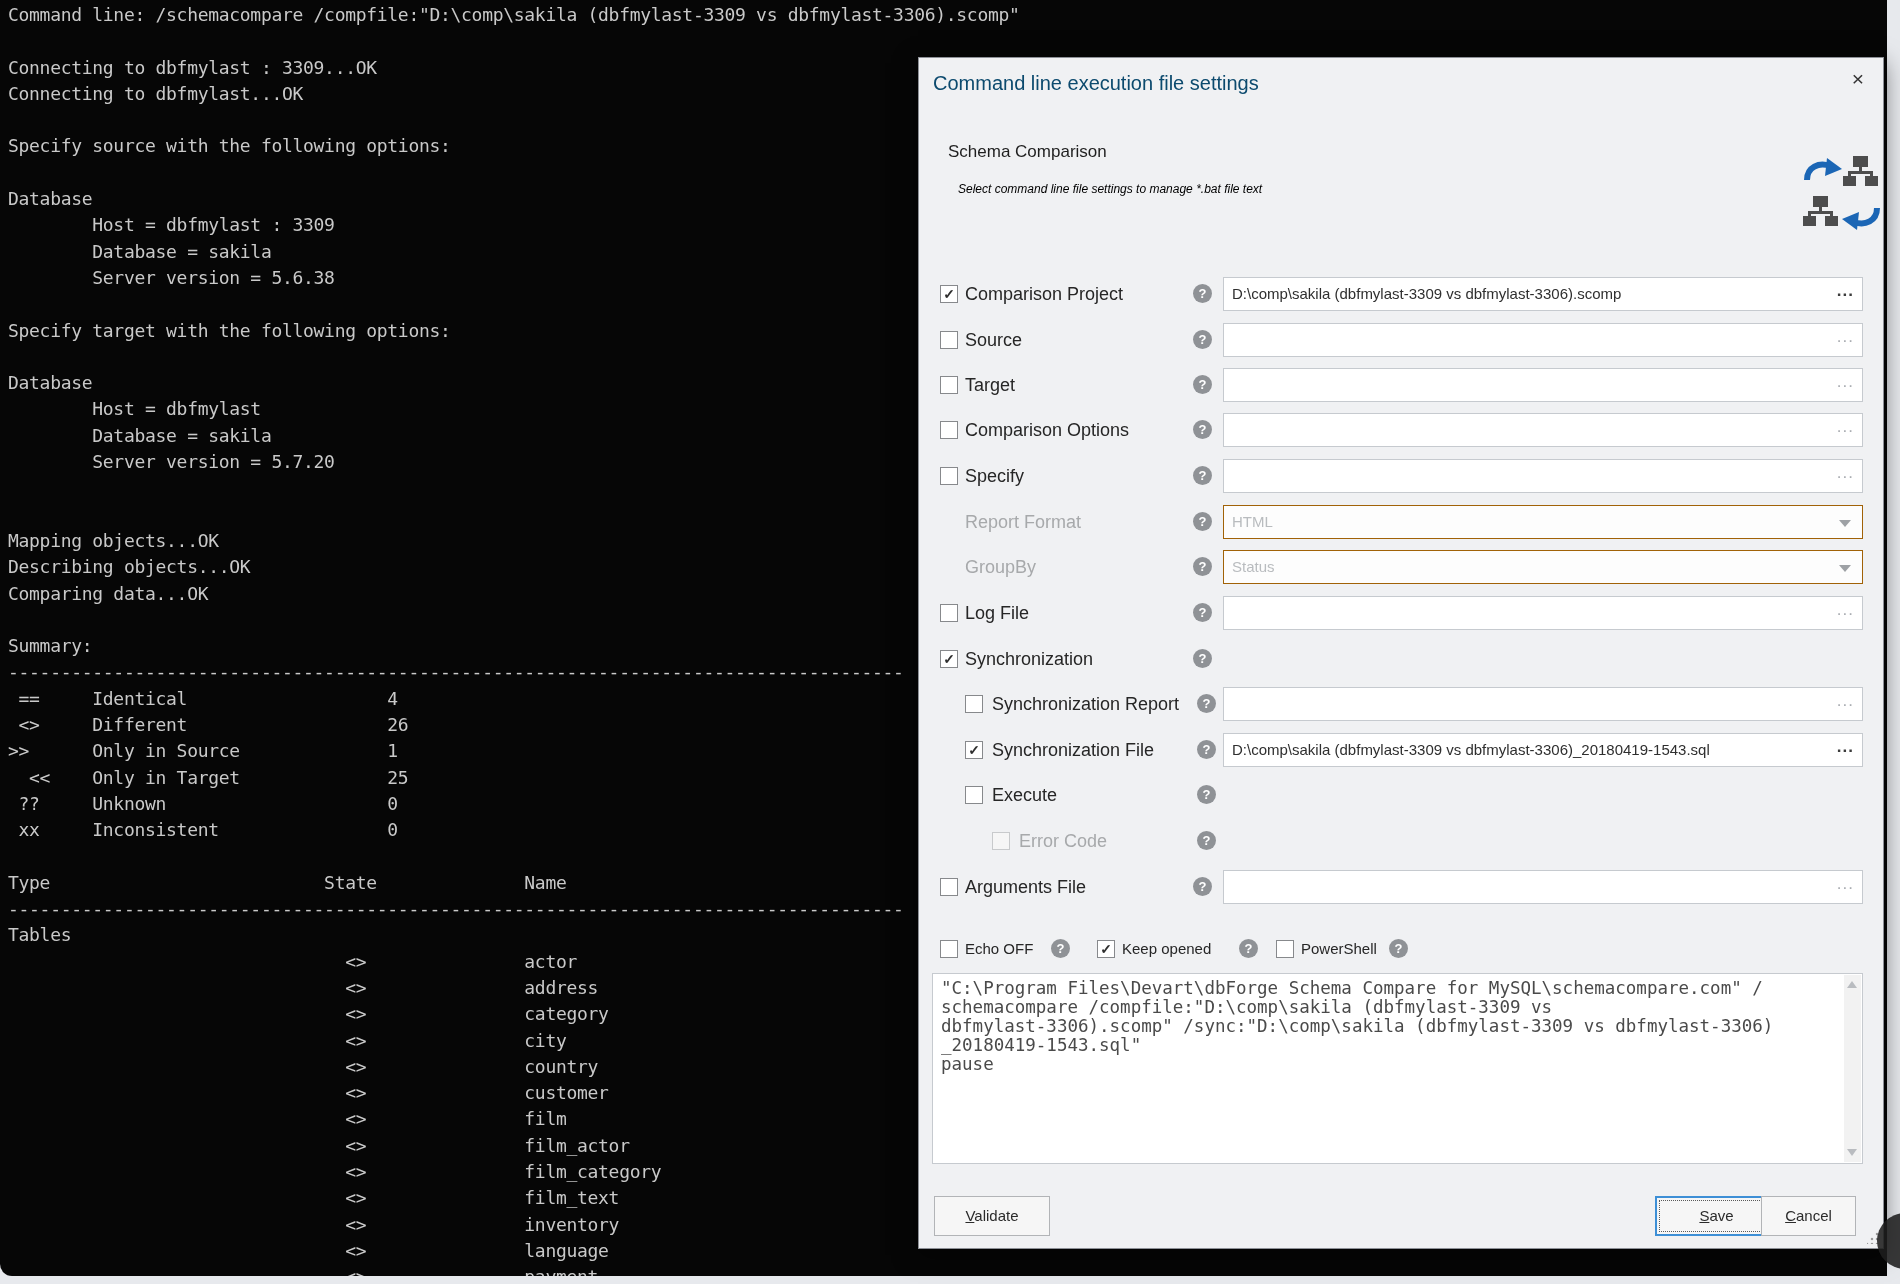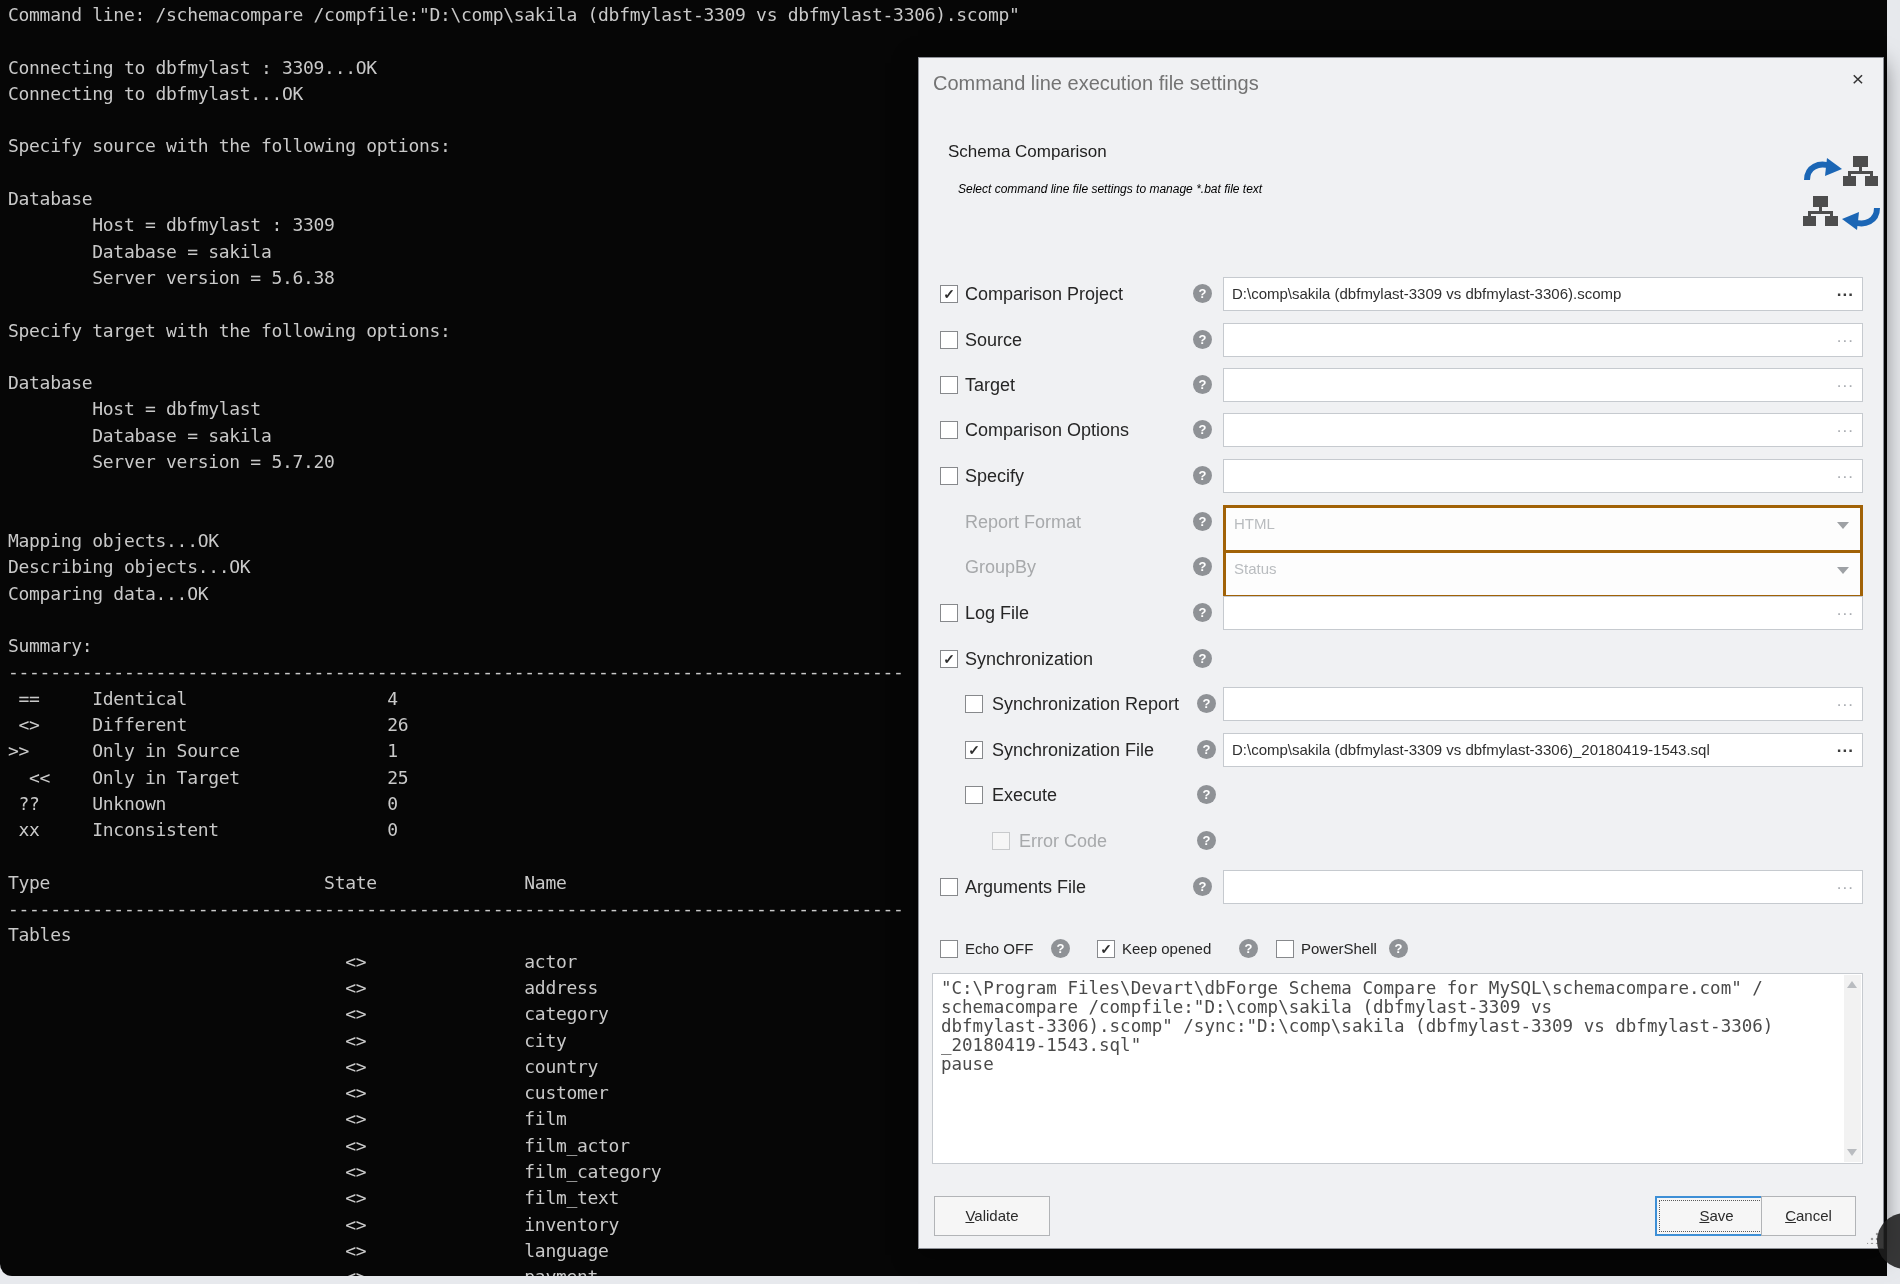--- a/index.html
+++ b/index.html
@@ -18,21 +18,21 @@
     font-family:"DejaVu Sans Mono", monospace;
     font-size:18px;line-height:26.3px;letter-spacing:-0.3px;
     color:#c9c9c9;white-space:pre;
   }
   
   .dlg{
     position:absolute;left:918px;top:57px;width:966px;height:1192px;
     background:#f0f1f3;border:1px solid #8d9097;box-sizing:border-box;
     box-shadow:0 6px 22px rgba(0,0,0,.5);
   }
-  .dlg-title{position:absolute;left:14px;top:14px;font-size:20px;color:#737373;}
+  .dlg-title{position:absolute;left:14px;top:14px;font-size:20px;color:#0c4a6e;}
   .dlg-close{
     position:absolute;right:12px;top:8px;width:26px;height:26px;
     font-size:21px;color:#333;text-align:center;line-height:26px;cursor:pointer;
   }
   .sec-head{position:absolute;left:29px;top:84px;font-size:17px;font-weight:normal;color:#1f1f1f;}
   .sec-sub{position:absolute;left:39px;top:124px;font-size:12px;color:#000000;font-style:italic;}
   .hdr-icon{position:absolute;left:882px;top:94px;}
   
   .frow{position:absolute;left:0;width:100%;height:34px;}
   .cb{
@@ -55,22 +55,22 @@
   .tval{
     position:absolute;left:8px;top:0;height:32px;line-height:32px;font-size:15px;color:#2f2f2f;
     white-space:nowrap;overflow:hidden;max-width:585px;
   }
   .browse{
     position:absolute;right:8px;top:-3px;height:32px;line-height:32px;
     font-size:17px;font-weight:bold;color:#3c3c3c;letter-spacing:1px;
   }
   .browse.dim{color:#aaadb2;font-weight:normal;}
   .sel{
-    position:absolute;left:304px;top:0;width:640px;height:48px;box-sizing:border-box;
-    background:#fdfdfd;border:3px solid #a16207;
+    position:absolute;left:304px;top:0;width:640px;height:34px;box-sizing:border-box;
+    background:#fdfdfd;border:1px solid #a16207;
   }
   .selval{position:absolute;left:8px;top:0;height:32px;line-height:32px;font-size:15px;color:#b9bcbf;}
   .darrow{
     position:absolute;right:11px;top:14px;width:0;height:0;
     border-left:6px solid transparent;border-right:6px solid transparent;border-top:7px solid #9ea1a5;
   }
   
   .echoitem-lbl{position:absolute;top:0;height:34px;line-height:34px;font-size:15px;color:#262626;white-space:nowrap;}
   
   .batch{

